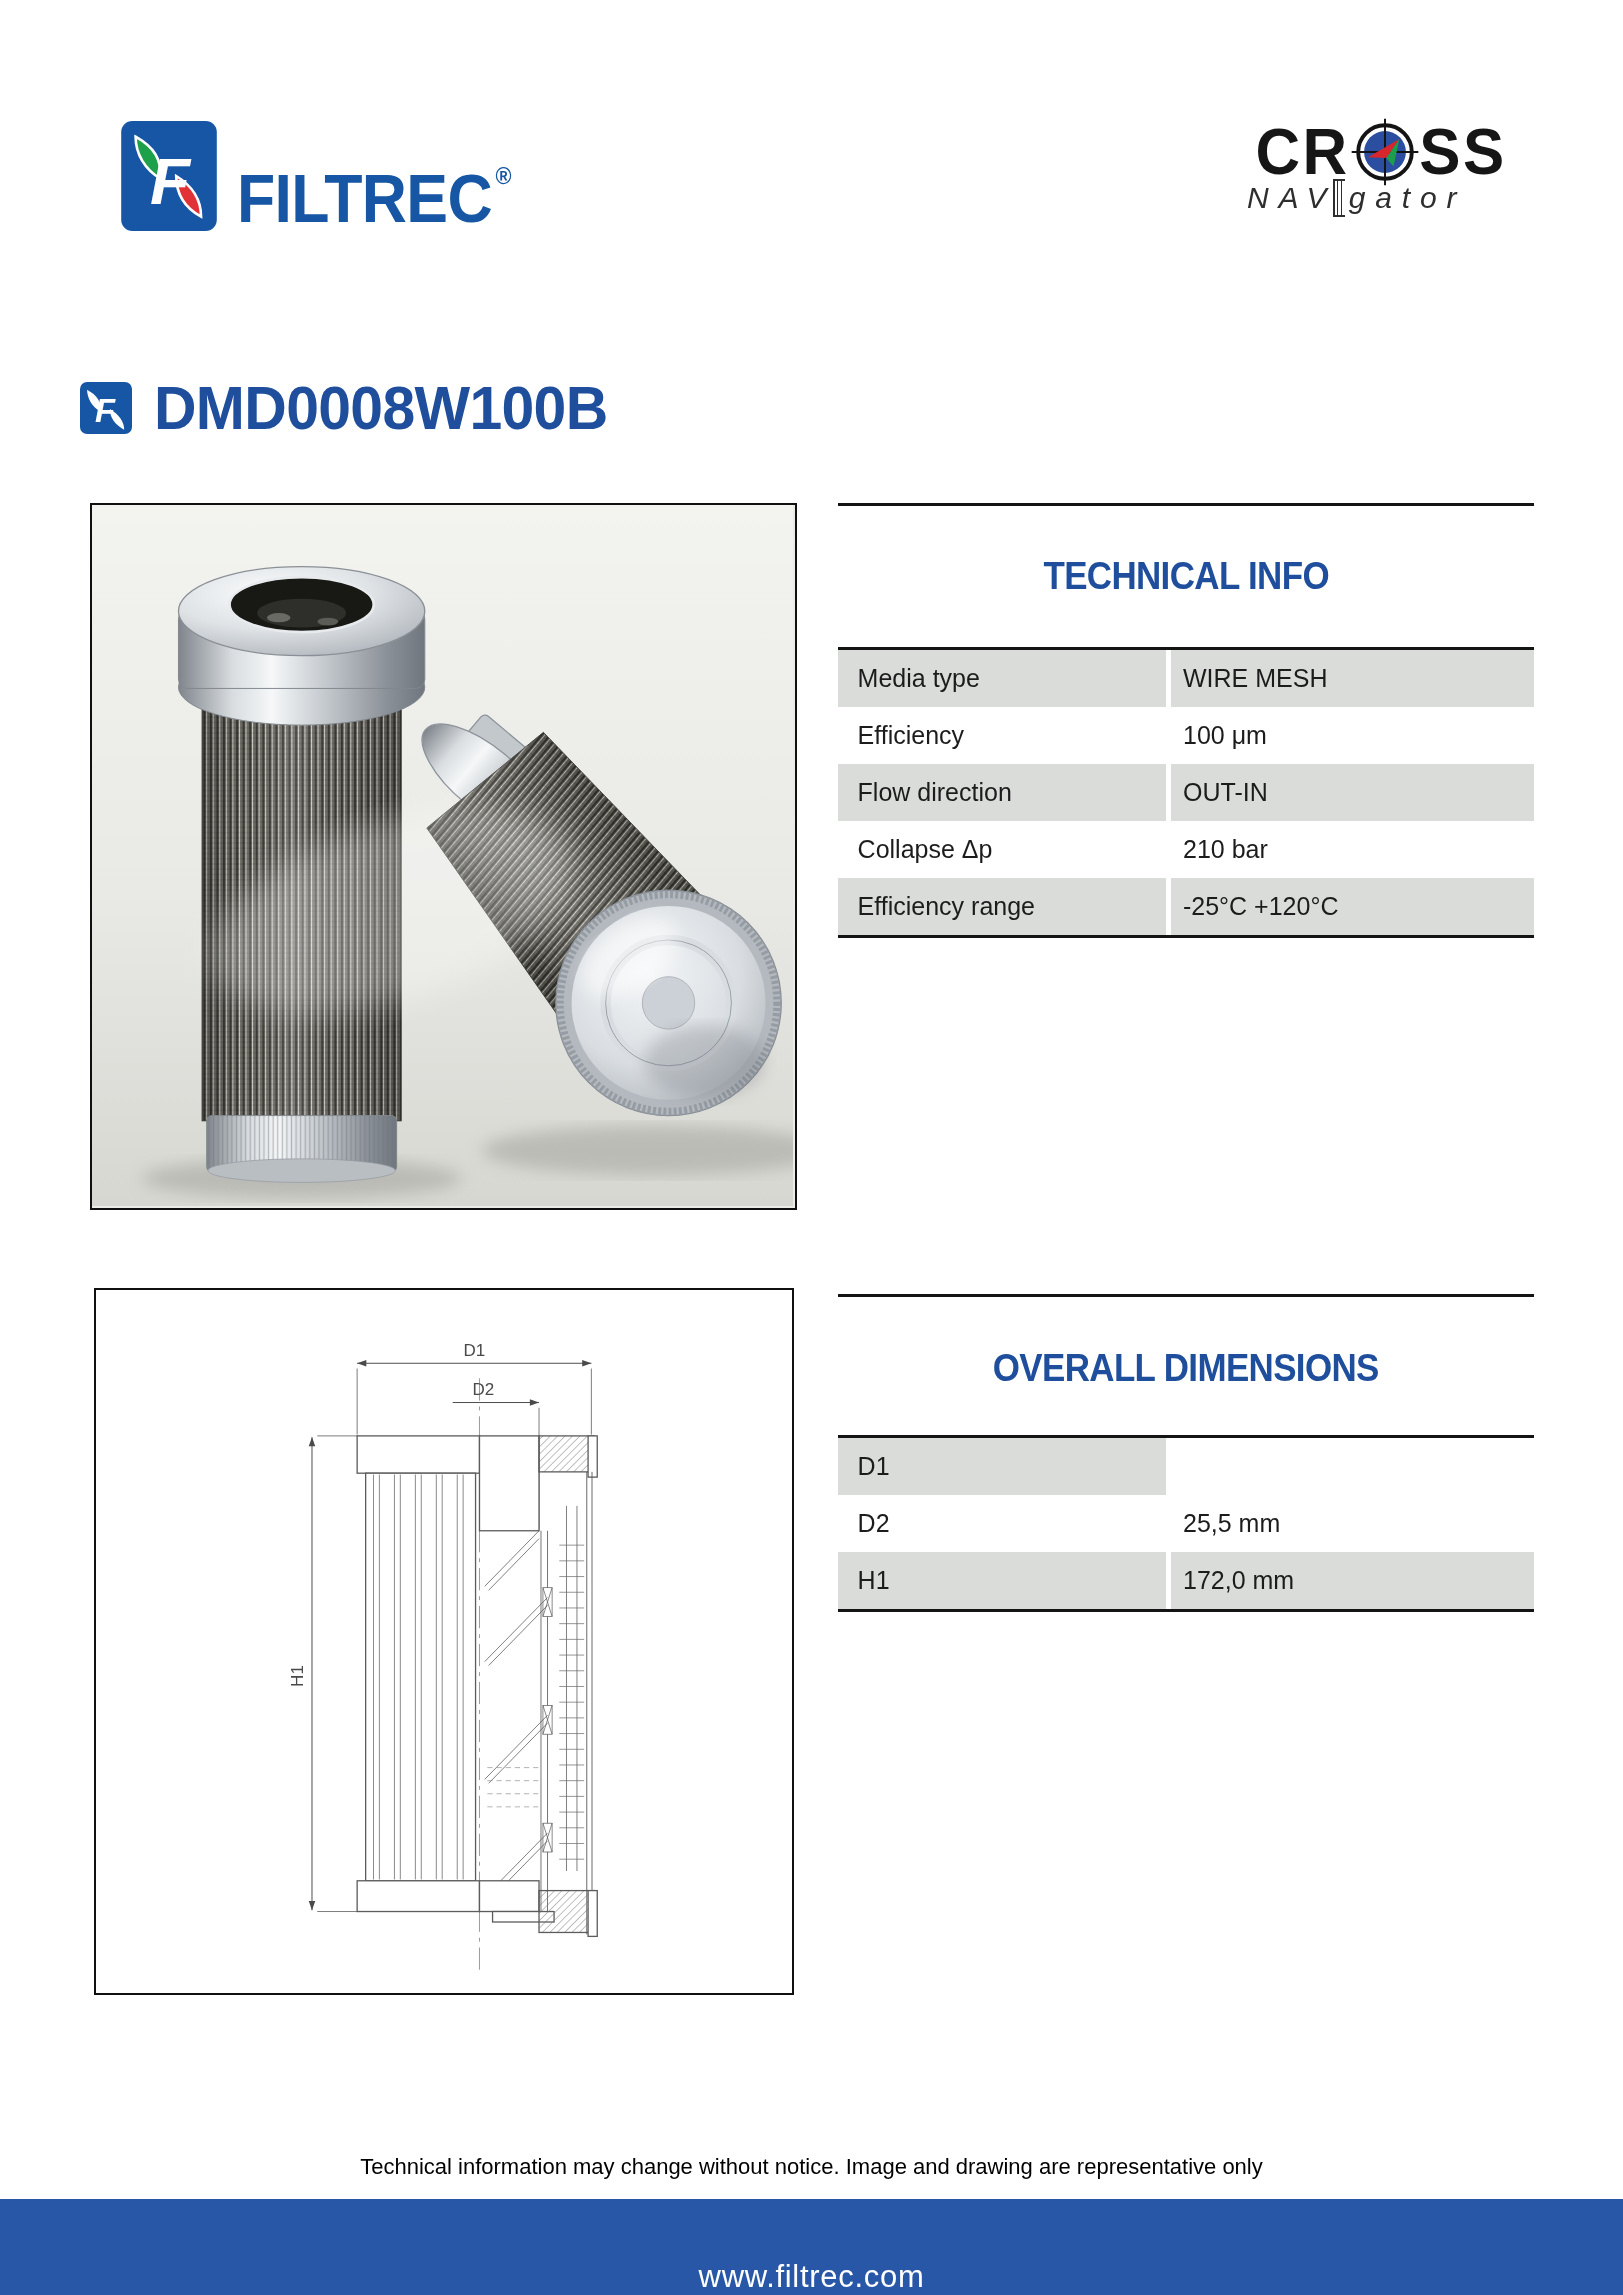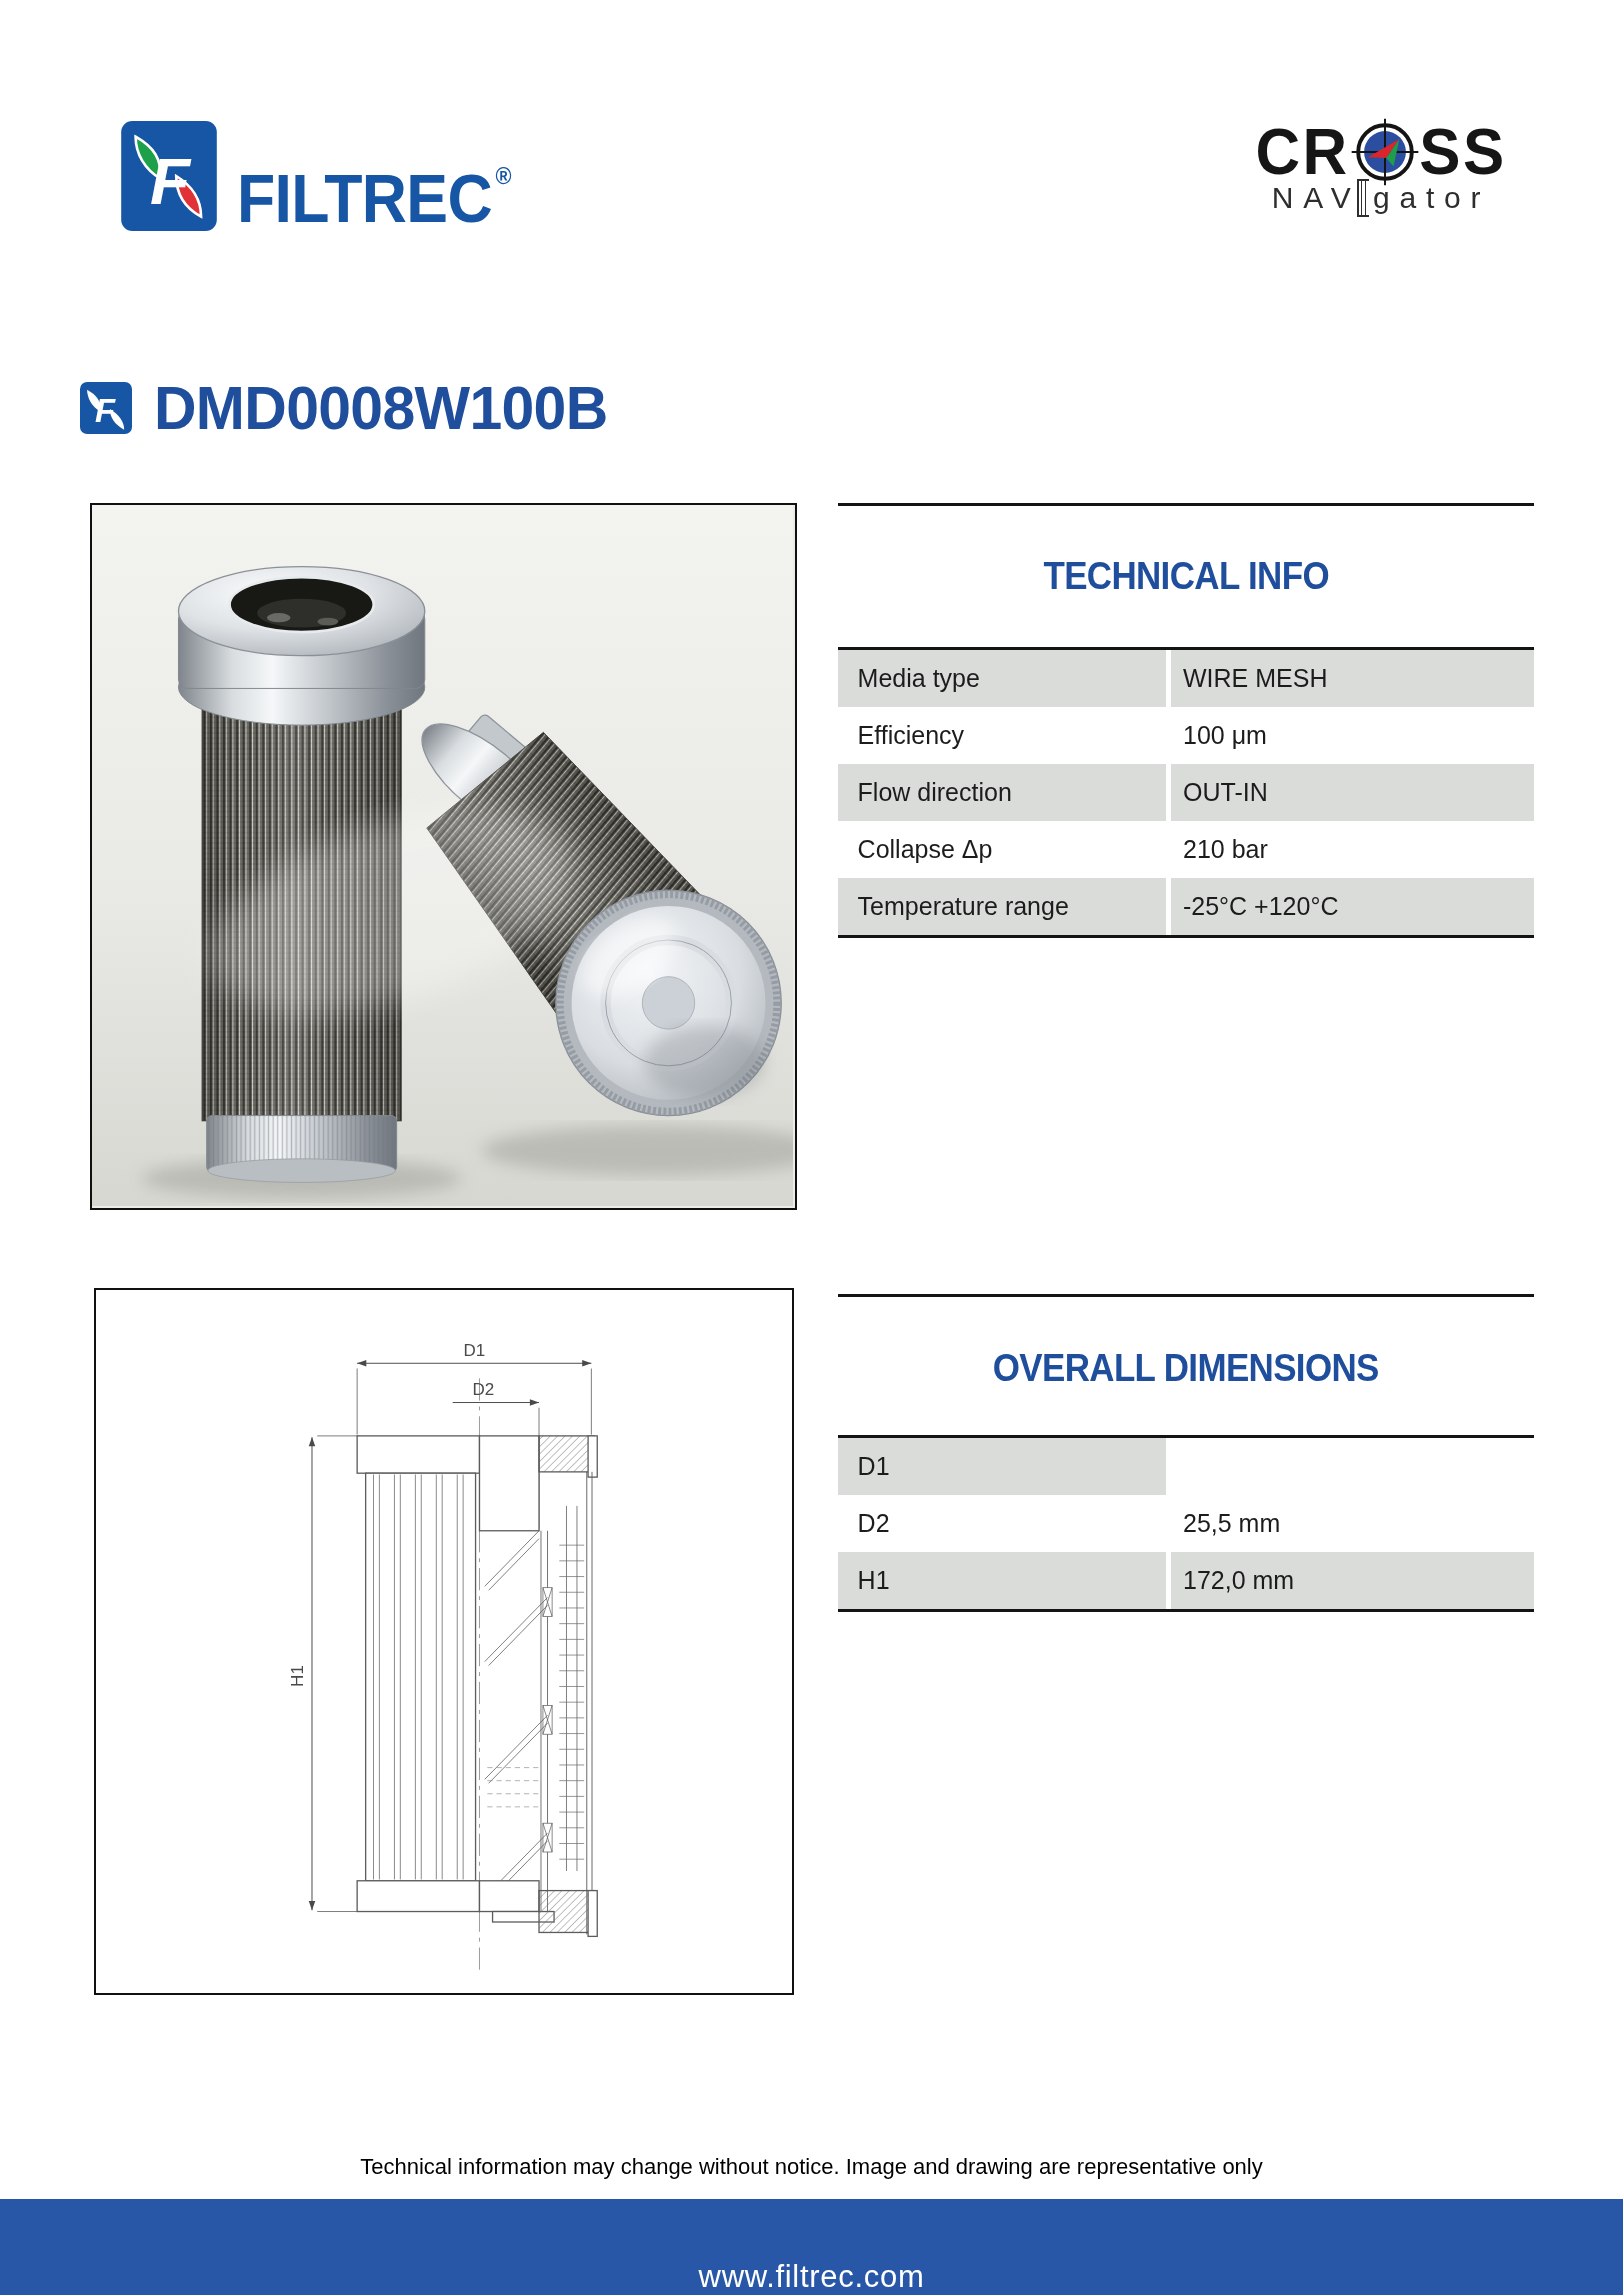--- a/index.html
+++ b/index.html
@@ -10,21 +10,21 @@
   
   .logo-filtrec { position:absolute; left:121px; top:121px; display:flex; align-items:flex-start; gap:19.6px; }
   .filtrec-word { font-size:68px; font-weight:bold; color:#1656a4; letter-spacing:-0.7px;
                   transform:scaleX(.92); transform-origin:left top; line-height:110px; display:inline-block; }
   .filtrec-reg { font-size:23.6px; font-weight:bold; color:#1656a4; vertical-align:38px; margin-left:3.9px; }
 
   .logo-cross { position:absolute; left:1247px; top:116px; width:268px; text-align:center; color:#161616; }
   .cross-row1 { display:flex; justify-content:center; align-items:center; }
   .cross-txt { font-size:65px; font-weight:bold; letter-spacing:2.6px; line-height:72px;
                transform:scaleX(.95); display:inline-block; }
-  .cross-row2 { display:flex; justify-content:center; align-items:center; margin-top:-9.2px; }
+  .cross-row2 { display:flex; align-items:center; margin-top:-9.2px;font-style:italic; }
   .nav-txt { font-size:30px; color:#2e2e2e; letter-spacing:9.8px; line-height:37px; }
   .nav-col { width:12.4px; height:38px; margin:0 3.9px 0 -3.9px;
              background:repeating-linear-gradient(90deg,#2e2e2e 0 1.6px,#ffffff 1.6px 3.9px);
              border-top:2px solid #2e2e2e; border-bottom:2px solid #2e2e2e; }
 
   
   .product-title { position:absolute; left:80px; top:372px; display:flex; align-items:center; gap:22px; }
   .pcode { font-size:62px; font-weight:bold; color:#1e4e9c; letter-spacing:-0.7px;
            transform:scaleX(.95); transform-origin:left center; display:inline-block; }
 
@@ -223,21 +223,21 @@
       <div class="cell l">Flow direction</div>
         <div class="cgap"></div>
       <div class="cell v">OUT-IN</div>
     </div>
     <div class="trow">
       <div class="cell l">Collapse Δp</div>
         <div class="cgap"></div>
       <div class="cell v">210 bar</div>
     </div>
     <div class="trow g">
-      <div class="cell l">Temperature range</div>
+      <div class="cell l">Efficiency range</div>
         <div class="cgap"></div>
       <div class="cell v">-25°C +120°C</div>
     </div>
   </div>
 
   <div class="drawing-box">
     <svg width="695" height="702" viewBox="0 0 1062 1073">
       <defs>
         <pattern id="hatchD" width="8" height="8" patternUnits="userSpaceOnUse" patternTransform="rotate(45)">
           <line x1="0" y1="0" x2="0" y2="8" stroke="#777777" stroke-width="1.4"></line>

